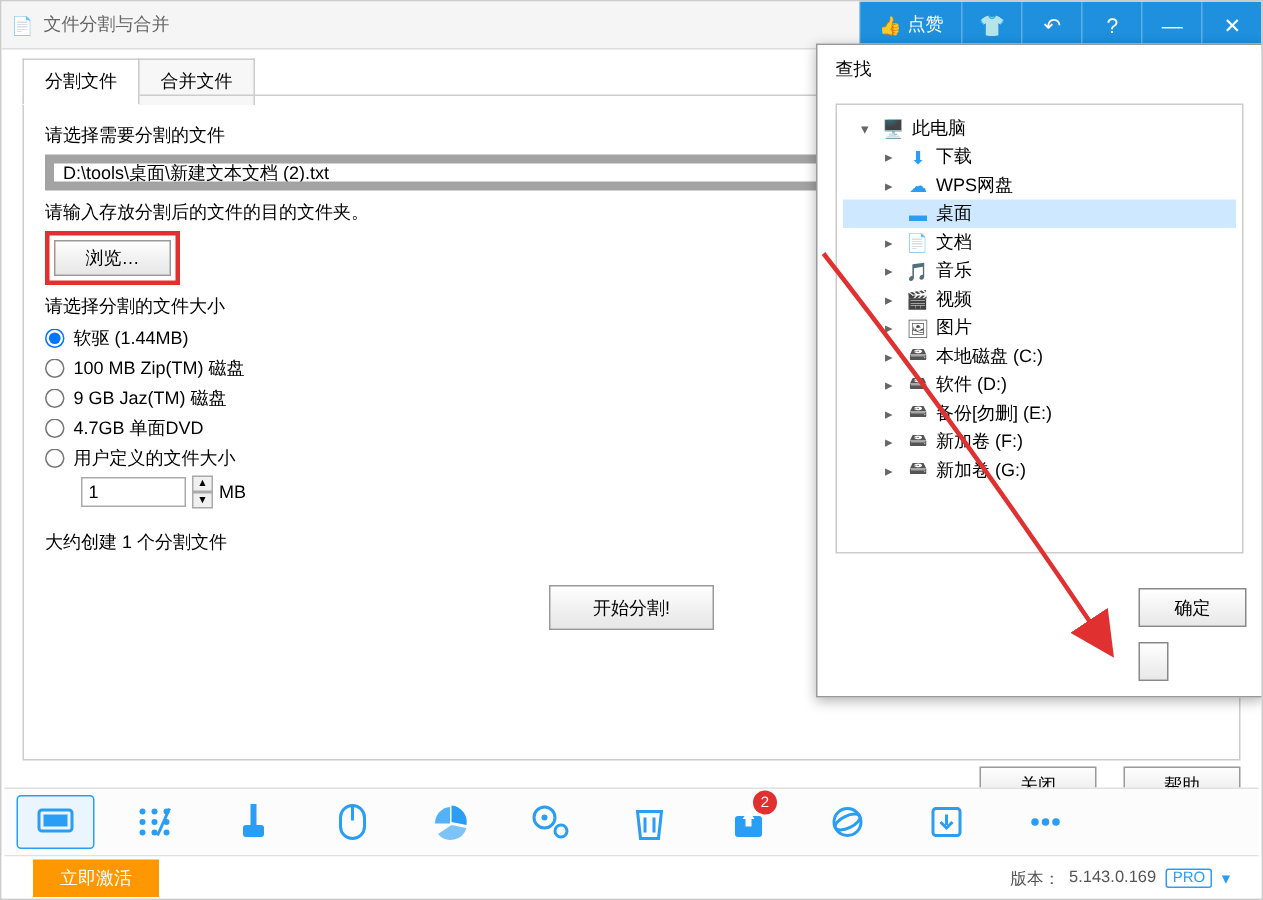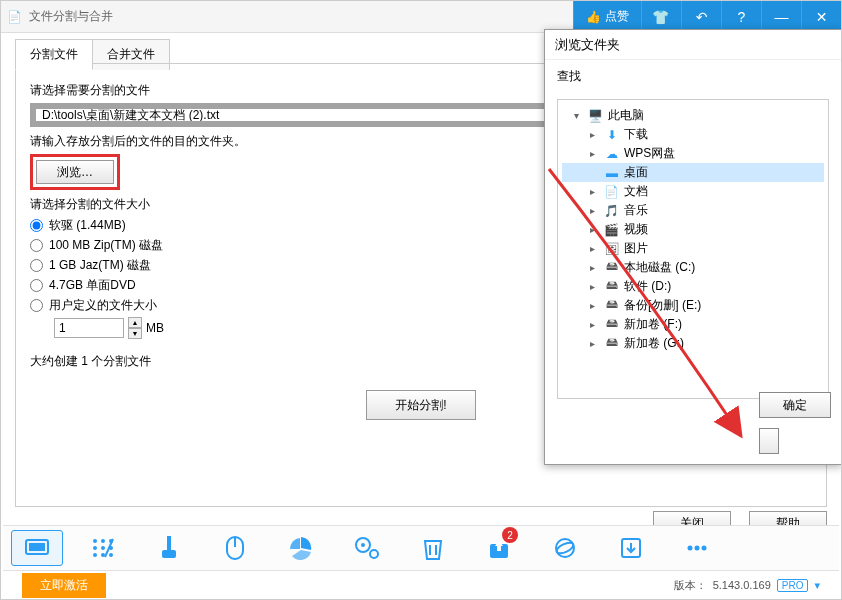--- a/index.html
+++ b/index.html
@@ -121,21 +121,21 @@
     <label>
         <input type="radio" name="sz" checked="" style="">
         <span>软驱 (1.44MB)</span>
       </label>
     <label>
         <input type="radio" name="sz" style="">
         <span>100 MB Zip(TM) 磁盘</span>
       </label>
     <label>
         <input type="radio" name="sz" style="">
-        <span>1 GB Jaz(TM) 磁盘</span>
+        <span>9 GB Jaz(TM) 磁盘</span>
       </label>
     <label>
         <input type="radio" name="sz" style="">
         <span>4.7GB 单面DVD</span>
       </label>
     <label>
         <input type="radio" name="sz" style="">
         <span>用户定义的文件大小</span>
       </label>
     <div class="size-input">
@@ -152,21 +152,20 @@
 
   <button class="btn start-btn">开始分割!</button>
 </div>
 
 <div class="bottom-btns">
   <button class="btn" style="width:78px">关闭</button>
   <button class="btn" style="width:78px">帮助</button>
 </div>
 
 <div class="folder-dialog">
-  <div class="fd-title">浏览文件夹</div>
   <div class="fd-label">查找</div>
   <div class="fd-box" id="tree">
       <div class="tree-item indent1">
         <span class="caret">▾</span>
         <span class="ticon" style="color:#555">🖥️</span>
         <span>此电脑</span>
       </div>
       <div class="tree-item indent2">
         <span class="caret">▸</span>
         <span class="ticon" style="color:#2a9df4">⬇</span>

